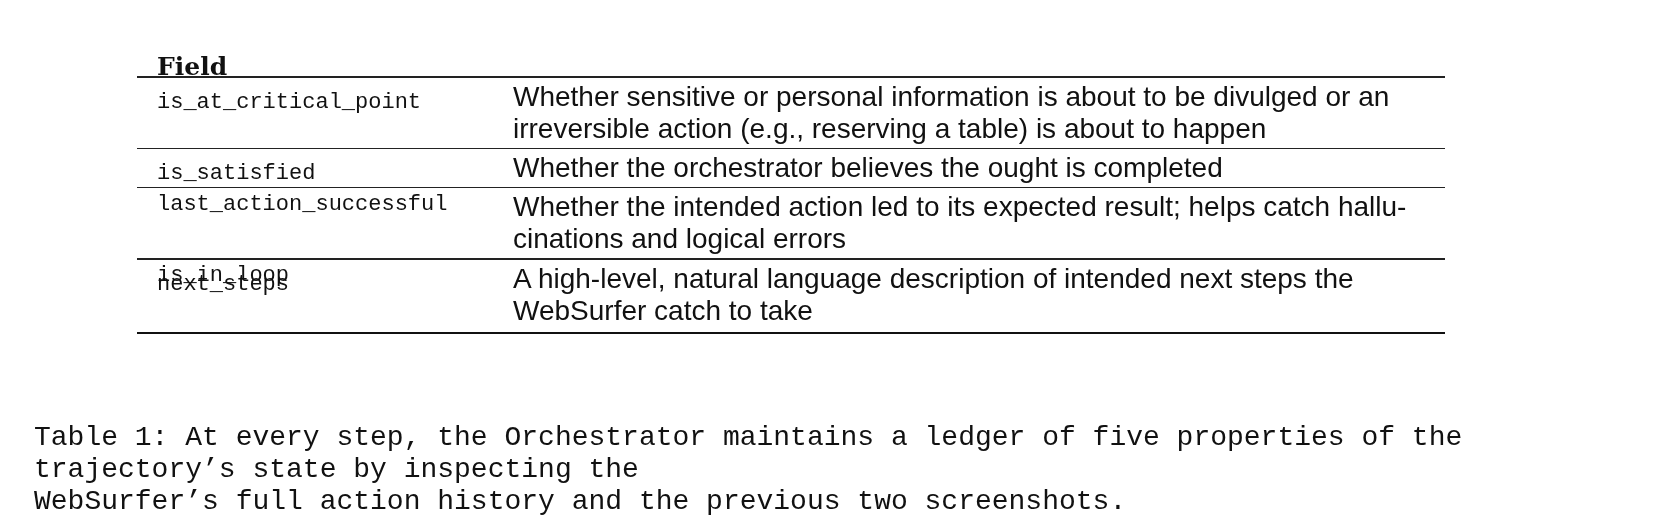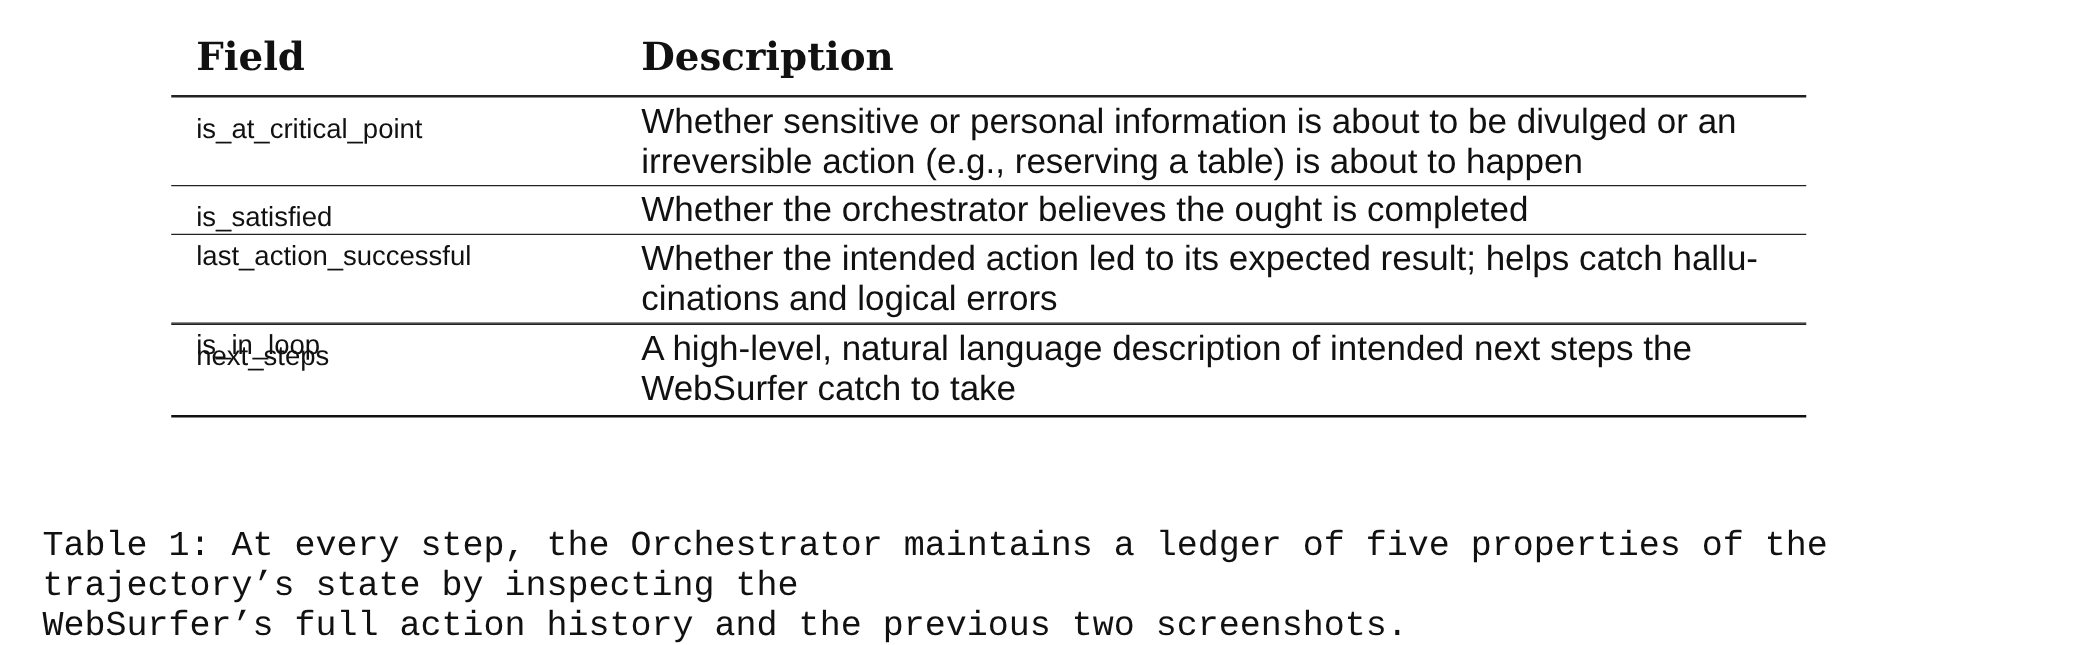--- a/index.html
+++ b/index.html
@@ -1,33 +1,32 @@
 <!DOCTYPE html>
 <html><head>
 <meta charset="utf-8">
 <style>
   html, body { margin: 0; padding: 0; background: #ffffff; }
   body { width: 1658px; height: 516px; position: relative; overflow: hidden; color: #111; }
   .tbl { position: absolute; left: 137px; top: 24px; width: 1308px; }
   .hdr { height: 52px; position: relative; }
-  .hdr span { position: absolute; top: 4px; font-family: "DejaVu Serif", serif; font-weight: bold; font-size: 31px; }
+  .hdr span { position: absolute; top: 28px; font-family: "DejaVu Serif", serif; font-weight: bold; font-size: 25px; }
   .rule-thick { height: 2px; background: #111; }
   .rule-thin { height: 1px; background: #222; }
   .row { position: relative; }
-  .field { position: absolute; left: 20px; font-family: Liberation Sans, sans-serif; font-size: 22px; }
+  .field { position: absolute; left: 20px; font-family: Liberation Mono, monospace; font-size: 22px; }
   .desc { margin-left: 376px; font-family: Liberation Sans, sans-serif; font-size: 28px; line-height: 32px; padding: 3px 0 3px 0; }
   .caption { position: absolute; left: 34px; top: 422px; width: 1600px; font-family: Liberation Mono, monospace; font-size: 28px; line-height: 32px; }
 </style>
 </head>
 <body>
 
 <div class="tbl">
   <div class="hdr">
     <span style="left:20px">Field</span>
-    <span style="left:376px">Description</span>
   </div>
   <div class="rule-thin" style="height:2px"></div>
 
   <div class="row">
     <div class="field" style="top:12px">is_at_critical_point</div>
     <div class="desc">
       <div>Whether sensitive or personal information is about to be divulged or an</div>
       <div>irreversible action (e.g., reserving a table) is about to happen</div>
     </div>
   </div>

